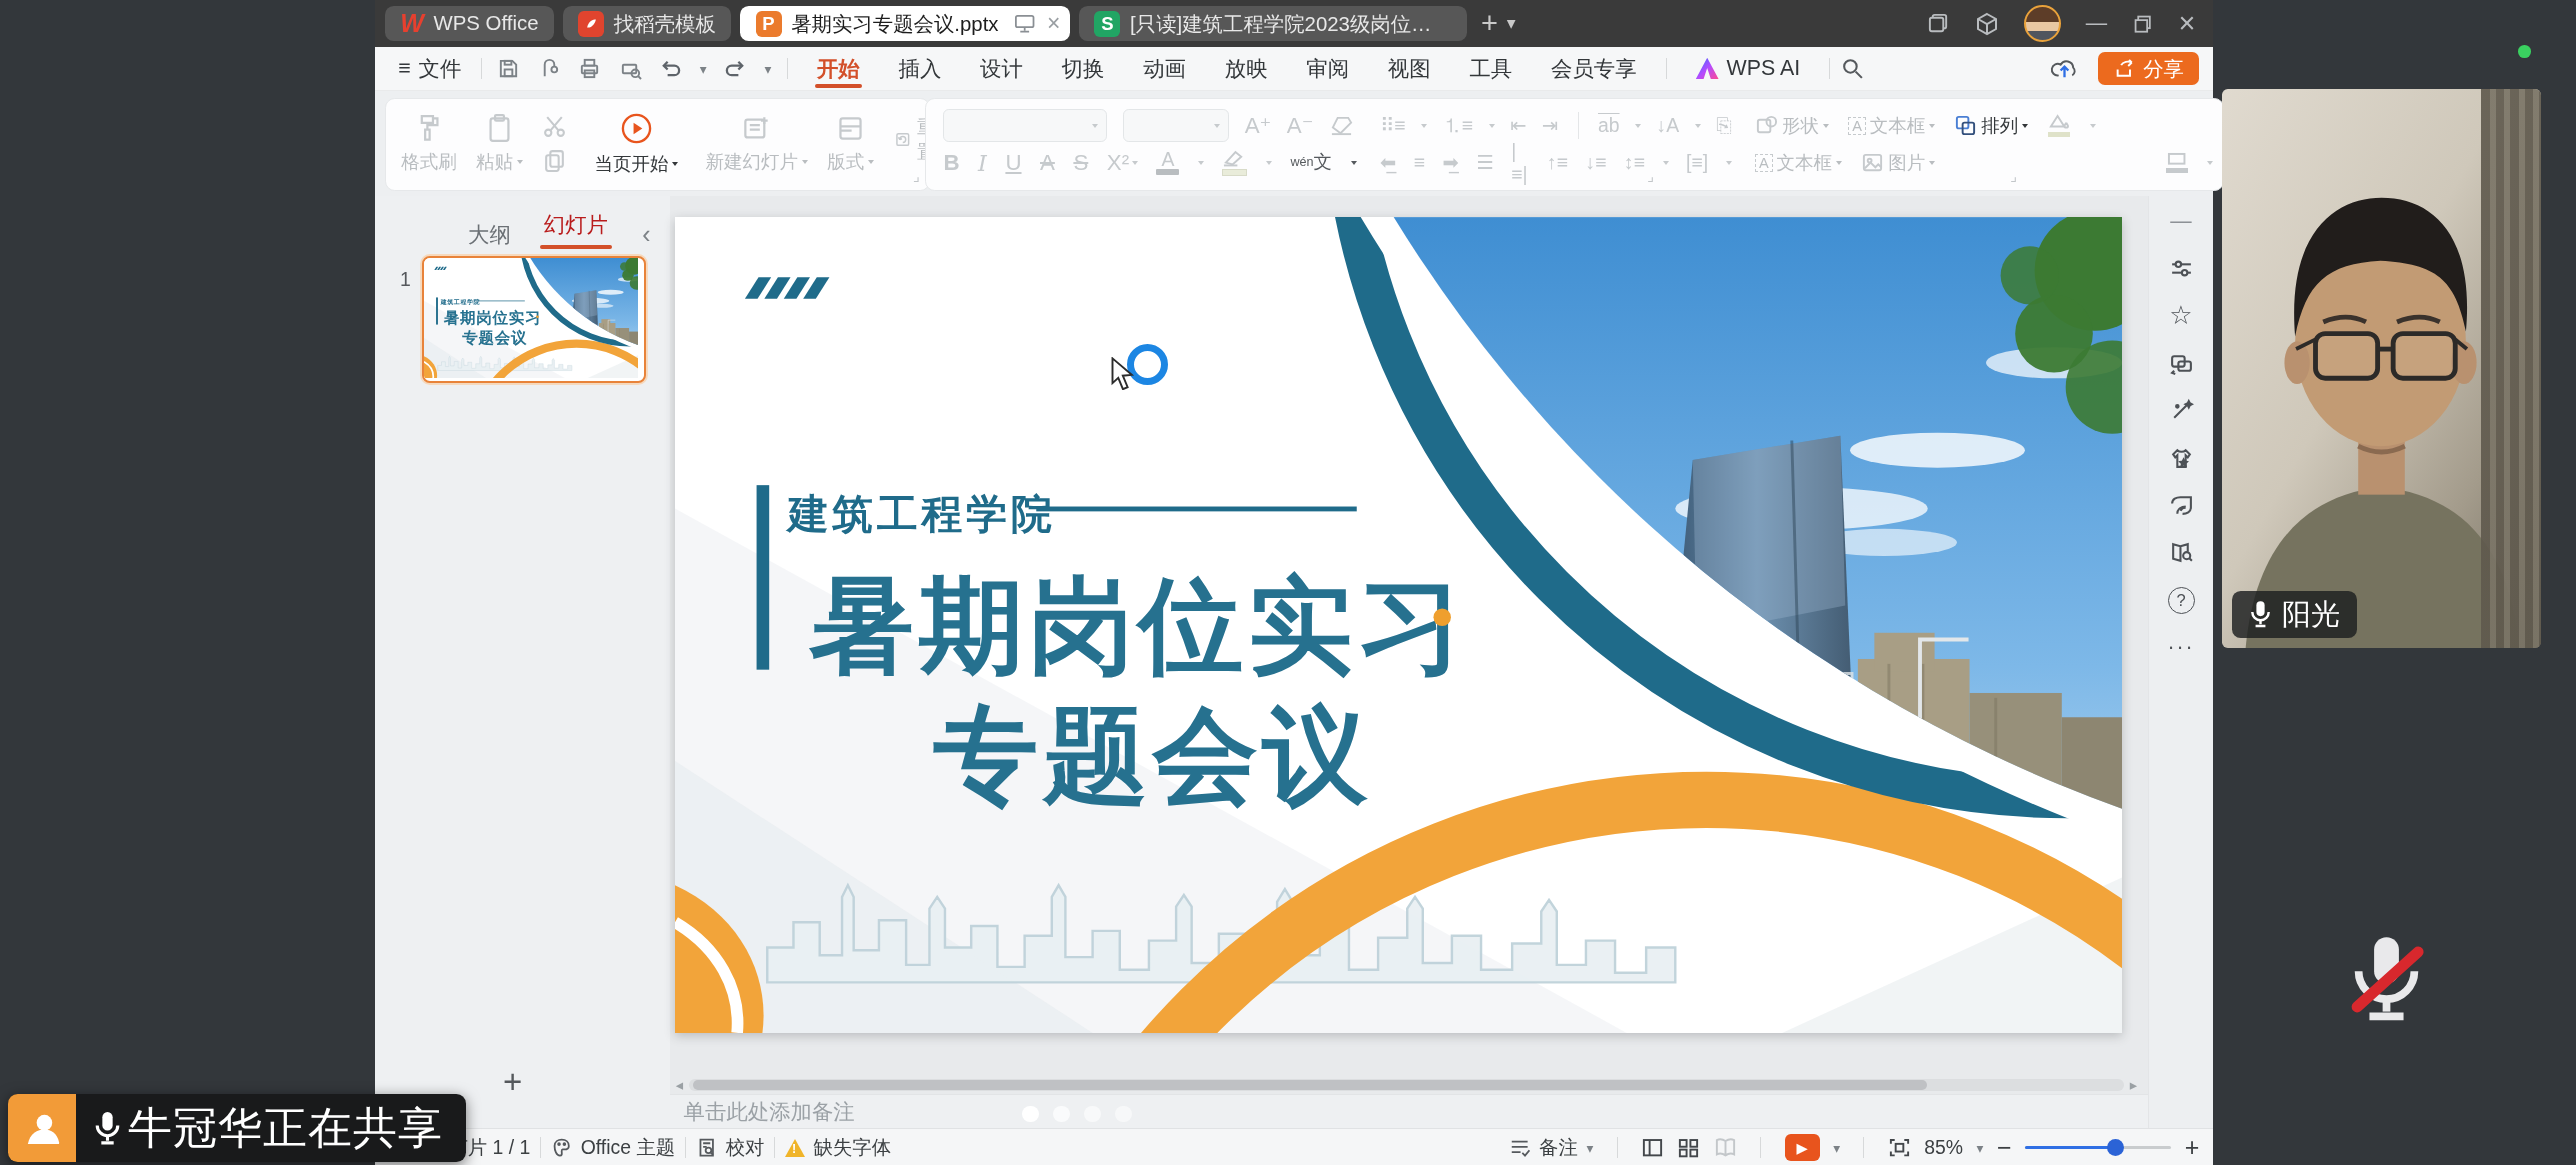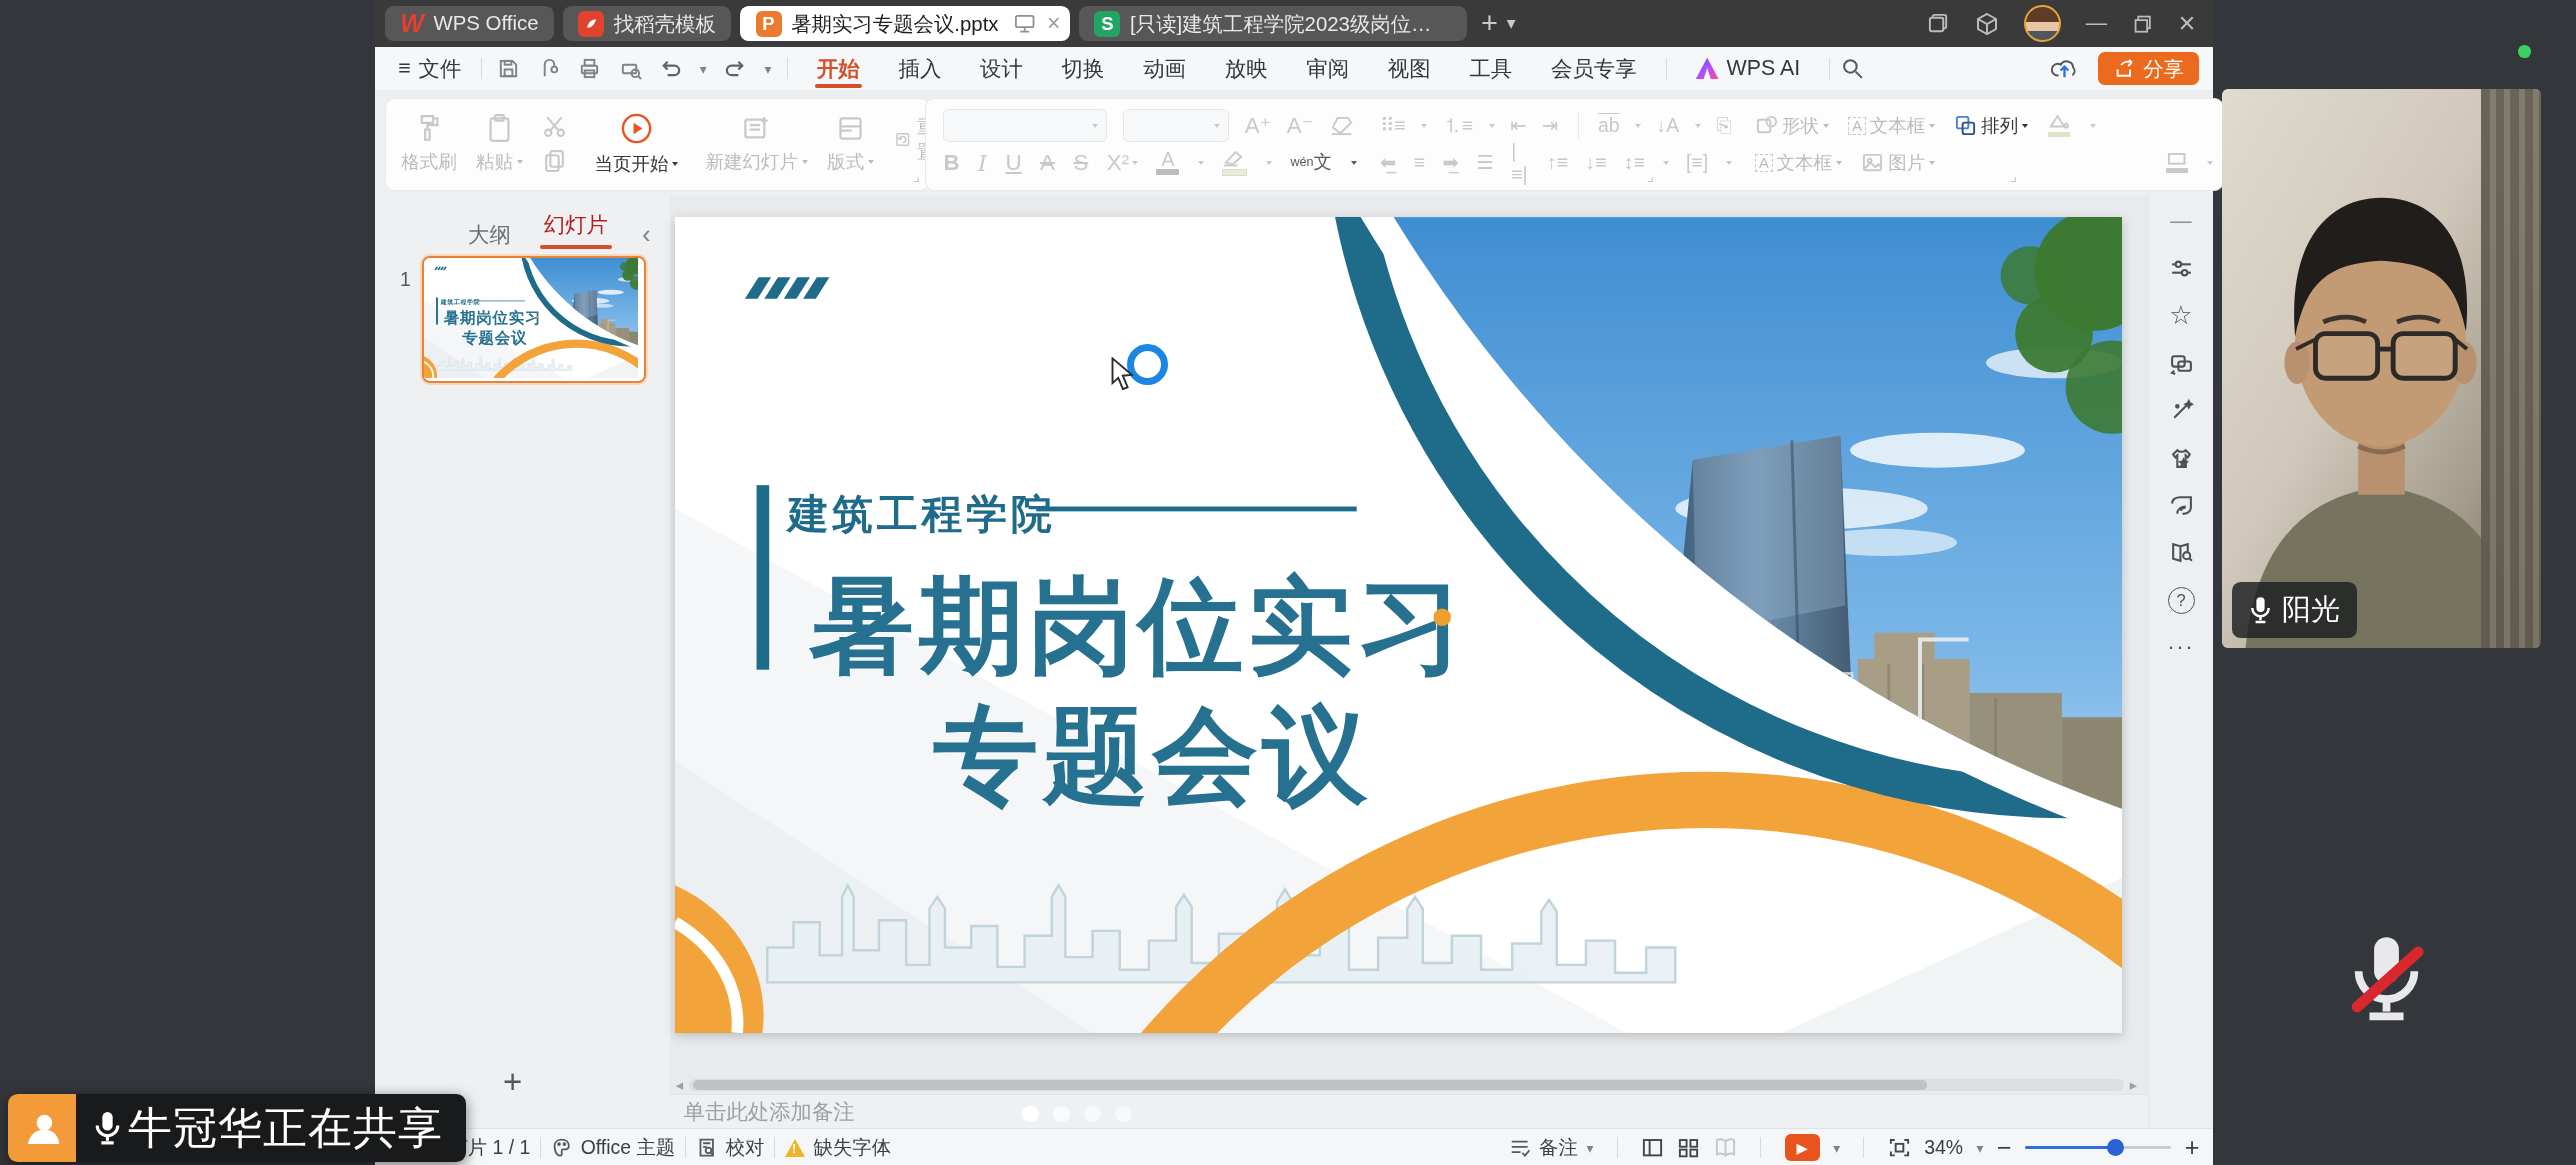--- a/index.html
+++ b/index.html
@@ -92,21 +92,21 @@
   .slider .knob{position:absolute;left:56%;top:-6.8px;width:17.5px;height:17.5px;border-radius:50%;background:#2b63d6;}
   
   .toast{position:absolute;left:7.8px;top:1094px;height:68px;background:#191a1b;border-radius:9.7px;display:flex;
          align-items:center;overflow:hidden;box-shadow:0 3.9px 13.6px rgba(0,0,0,.5);z-index:30;}
   .toast .pbox{width:68px;height:68px;background:#f29b38;display:flex;align-items:center;justify-content:center;flex:none;}
   .toast .txt{color:#fff;font-size:44px;padding:0 23px 0 5.8px;white-space:nowrap;letter-spacing:1px;}
   .webcam{position:absolute;left:2222px;top:89px;width:319px;height:559px;border-radius:5.8px;overflow:hidden;
           background:linear-gradient(120deg,#e0dacf 0%,#cfc8ba 45%,#a39b8b 75%,#6f6a5e 100%);z-index:20;}
   .slats{position:absolute;right:0;top:0;bottom:0;width:60px;
          background:repeating-linear-gradient(90deg,#5f594d 0 8.7px,#7a7466 8.7px 14.6px);opacity:.9;}
-  .cam-label{position:absolute;left:9.7px;bottom:9.7px;background:rgba(28,30,32,.82);border-radius:8.7px;height:56px;
+  .cam-label{position:absolute;left:9.7px;bottom:9.7px;background:rgba(28,30,32,.82);border-radius:8.7px;height:47px;
              display:flex;align-items:center;gap:9.7px;padding:0 17.5px;color:#fff;font-size:29px;}
   .green-dot{position:absolute;left:2518px;top:45px;width:12.6px;height:12.6px;border-radius:50%;background:#3ad160;}
   .muted{position:absolute;left:2343px;top:931px;width:87px;height:93px;}
   .muted .bar{position:absolute;left:-1.9px;top:43px;width:93px;height:10.7px;border-radius:5.8px;background:#d8282d;
               transform:rotate(-42deg);}
   .spinner{position:absolute;left:1127px;top:344px;width:27px;height:27px;border-radius:50%;border:7.8px solid #1c86e3;z-index:10;}
   .cursor{position:absolute;left:1109px;top:357px;z-index:10;}
 </style>
 </head>
 <body>
@@ -733,21 +733,21 @@
         <div class="vsep"></div>
         <span class="play-btn">▶</span>
         <span style="font-size:13.6px;color:#7c8287">▾</span>
         <div class="vsep"></div>
         <span>
           <svg width="23" height="21.4" viewBox="0 0 24 22" fill="none" stroke="#43474b" stroke-width="2">
             <path d="M3 7 V3 H7 M17 3 H21 V7 M21 15 V19 H17 M7 19 H3 V15"></path>
               <rect x="8" y="7" width="8" height="8"></rect>
           </svg>
         </span>
-        <span>34%</span>
+        <span>85%</span>
         <span style="font-size:13.6px;color:#7c8287">▾</span>
         <span style="font-size:25px">−</span>
         <div class="slider">
           <div class="fill"></div>
             <div class="knob"></div>
         </div>
         <span style="font-size:25px">+</span>
       </div>
     </div>
   </div>

